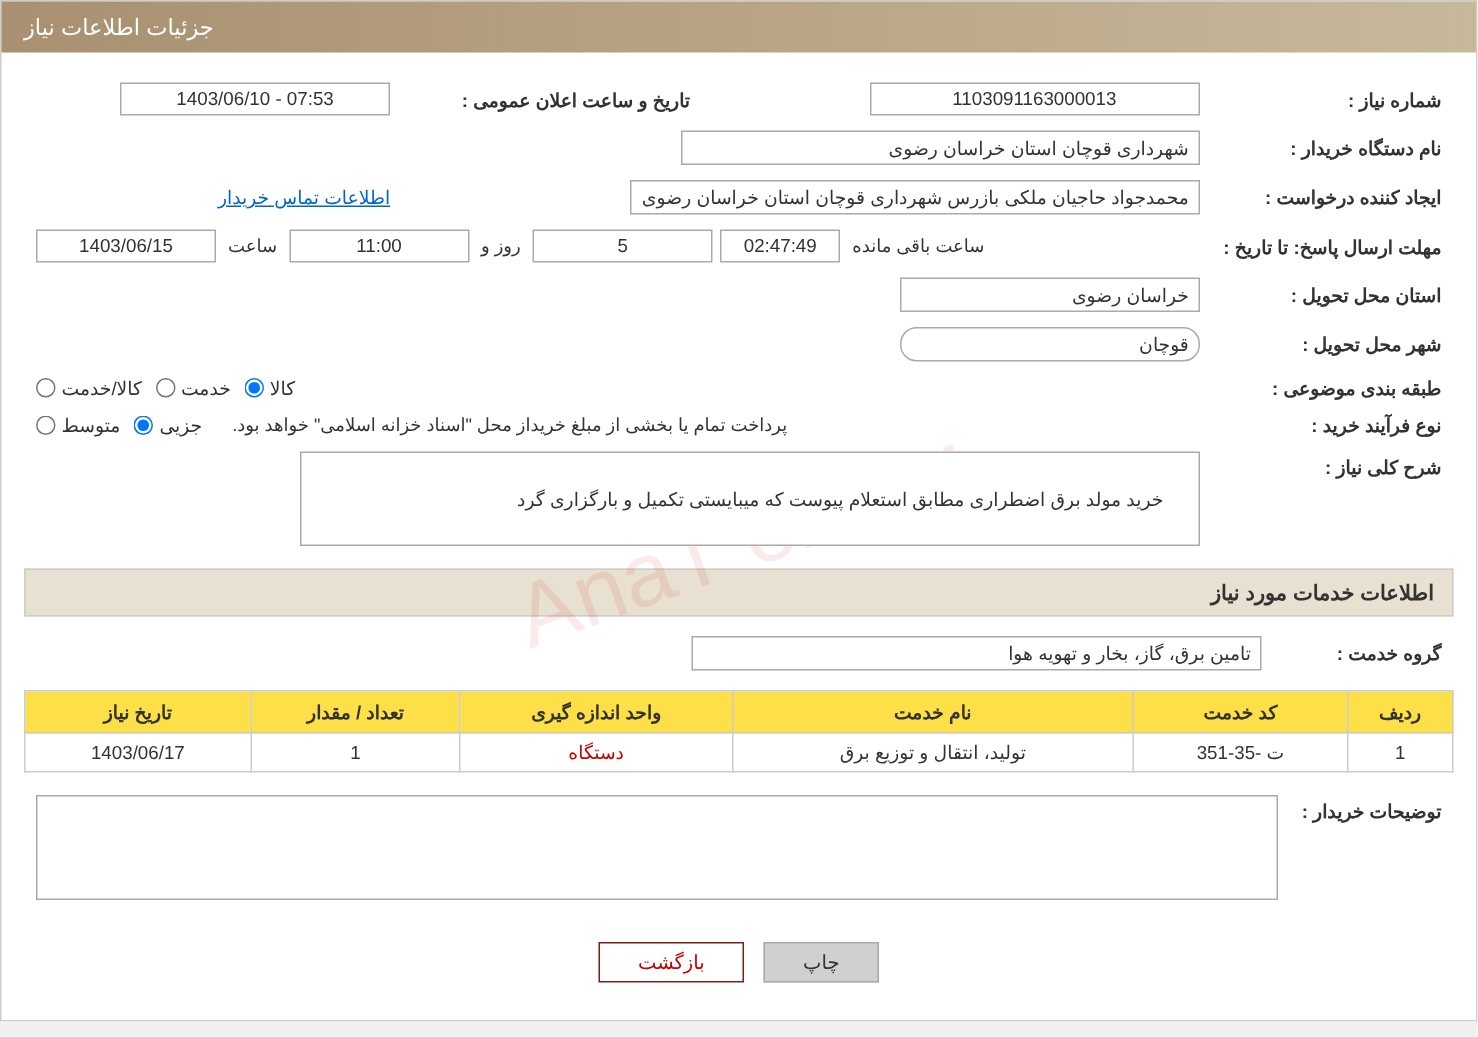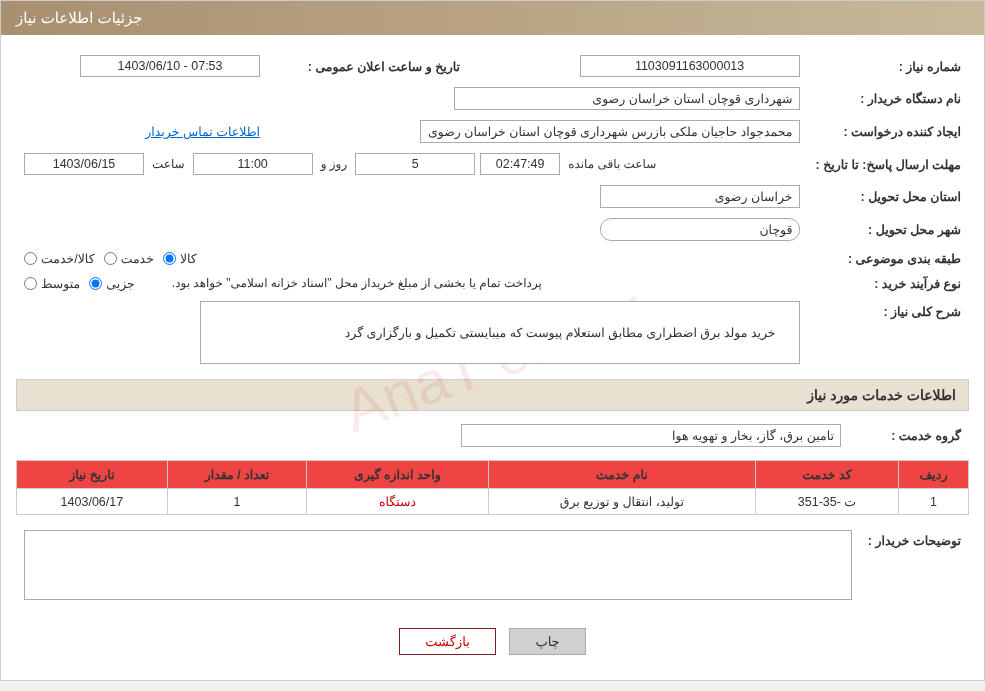--- a/index.html
+++ b/index.html
@@ -72,21 +72,21 @@
       text-align: right;
       margin: 10px 0 8px 0;
       color: #333;
     }
     .services-table {
       width: 100%;
       border-collapse: collapse;
       margin-bottom: 10px;
     }
     .services-table th {
-      background: #ef4444;
+      background: #fde047;
       border: 1px solid #ccc;
       padding: 6px 4px;
       text-align: center;
       font-weight: bold;
       font-size: 12.5px;
     }
     .services-table td {
       border: 1px solid #ccc;
       padding: 5px 8px;
       text-align: center;
@@ -282,21 +282,21 @@
             </div>
           </div>
         </td>
       </tr>
 
       <tr>
         <td class="label-cell">نوع فرآیند خرید :</td>
         <td class="value-cell" colspan="3">
           <div class="row-flex" style="align-items: flex-start; flex-direction: row; justify-content: flex-end;">
             <span class="notice-text">پرداخت تمام یا بخشی از مبلغ خریداز محل "اسناد خزانه اسلامی" خواهد بود.</span>
-            <div class="radio-group" style="margin-right: 32px; justify-content: space-between;">
+            <div class="radio-group" style="margin-right: 15px; justify-content: space-between;">
               <div class="radio-item">
                 <span>متوسط</span>
                 <input type="radio" name="nove" style="">
               </div>
               <div class="radio-item">
                 <span>جزیی</span>
                 <input type="radio" name="nove" checked="" style="">
               </div>
             </div>
           </div>

